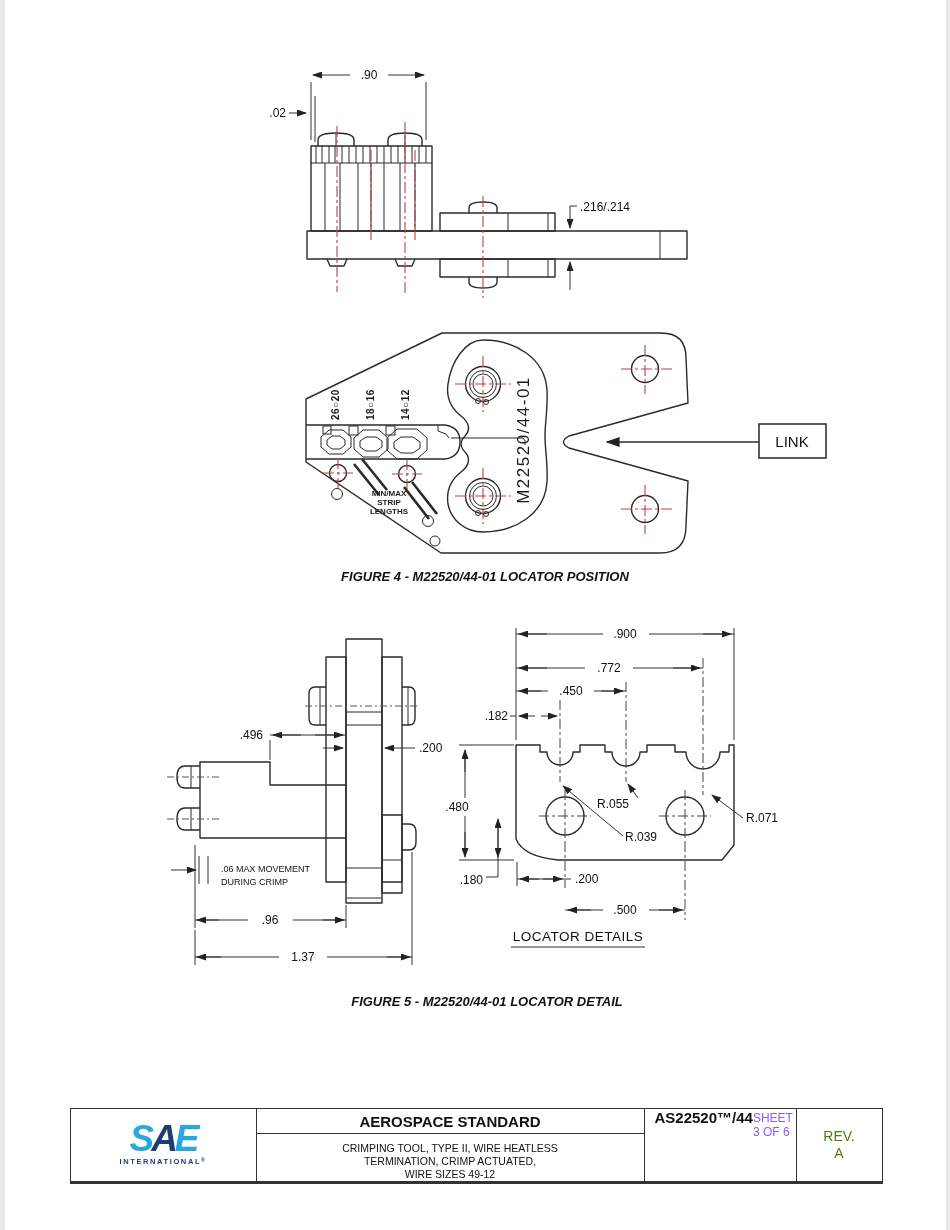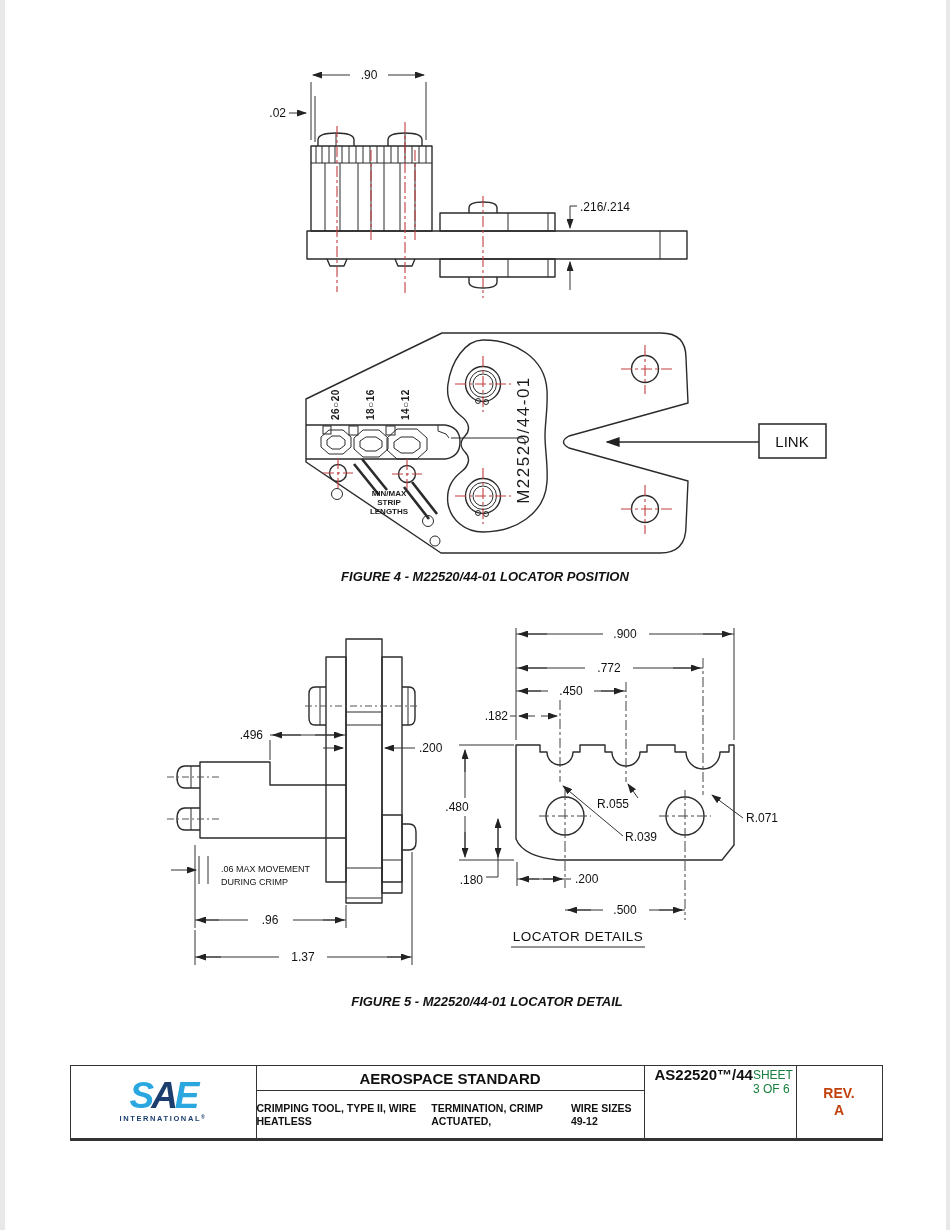--- a/index.html
+++ b/index.html
@@ -16,37 +16,37 @@
   .gauge{fill:none;stroke:#2b2b2b;stroke-width:2.6;}
   .dimtxt{font-size:12px;fill:#111111;}
   .tinytxt{font-size:8px;font-weight:bold;fill:#1a1a1a;}
   .cavtxt{font-size:10px;font-weight:bold;fill:#1a1a1a;letter-spacing:.5px;}
   .marktxt{font-size:17px;fill:#1a1a1a;letter-spacing:1.5px;font-weight:500;}
   .linktxt{font-size:15px;fill:#111111;}
   .loctitle{font-size:13.5px;fill:#111111;letter-spacing:.5px;}
   .caption{position:absolute;left:0;right:0;text-align:center;font-size:13px;
            font-weight:bold;font-style:italic;color:#111;}
   
-  #footer{position:absolute;left:65px;top:1065px;width:813px;height:76px;
+  #footer{position:absolute;left:65px;top:1108px;width:813px;height:76px;
           border:1.6px solid #333;border-bottom-width:3px;display:flex;box-sizing:border-box;background:#fff;}
   .fcell{box-sizing:border-box;}
   #f-logo{width:185px;display:flex;flex-direction:column;align-items:center;justify-content:center;}
   .sae-word{font-size:37px;font-weight:800;font-style:italic;letter-spacing:-3px;line-height:30px;}
   .sae-sub{font-size:7.5px;font-weight:bold;letter-spacing:1.6px;margin-top:3px;}
   .sae-reg{font-size:5px;vertical-align:2px;}
   #f-title{width:388px;border-left:1.6px solid #333;display:flex;flex-direction:column;}
   #f-title-head{height:24px;border-bottom:1.6px solid #333;display:flex;align-items:center;justify-content:center;
                 font-size:15px;font-weight:bold;color:#111;}
-  #f-title-body{flex:1;display:flex;align-items:center;justify-content:center;
-                font-size:10.5px;color:#111;line-height:13px;font-weight:bold;}
+  #f-title-body{flex:1;display:flex;flex-direction:column;align-items:center;justify-content:flex-end;
+                font-size:10.5px;color:#111;line-height:13px;}
   #f-doc{width:152px;border-left:1.6px solid #333;display:flex;justify-content:center;padding-left:10px;}
   #f-doc-num{font-size:15px;font-weight:bold;color:#111;}
-  #f-doc-sheet{font-size:12px;color:#15803d;margin-top:2px;}
+  #f-doc-sheet{font-size:12px;color:#8b5cf6;margin-top:2px;}
   #f-rev{flex:1;border-left:1.6px solid #333;display:flex;flex-direction:column;align-items:center;justify-content:center;
-         font-size:14px;font-weight:bold;color:#c2410c;line-height:17px;}
+         font-size:14px;font-weight:normal;color:#4d7c0f;line-height:17px;}
 </style>
 </head>
 <body>
 
 <div id="page">
 
   <svg style="top:60px" width="950" height="505" viewBox="0 60 950 505">
     <defs>
       <marker id="ah1" markerWidth="10" markerHeight="7" refX="9" refY="3.5" orient="auto">
         <path d="M0,0 L10,3.5 L0,7 Z" fill="#222"></path>

